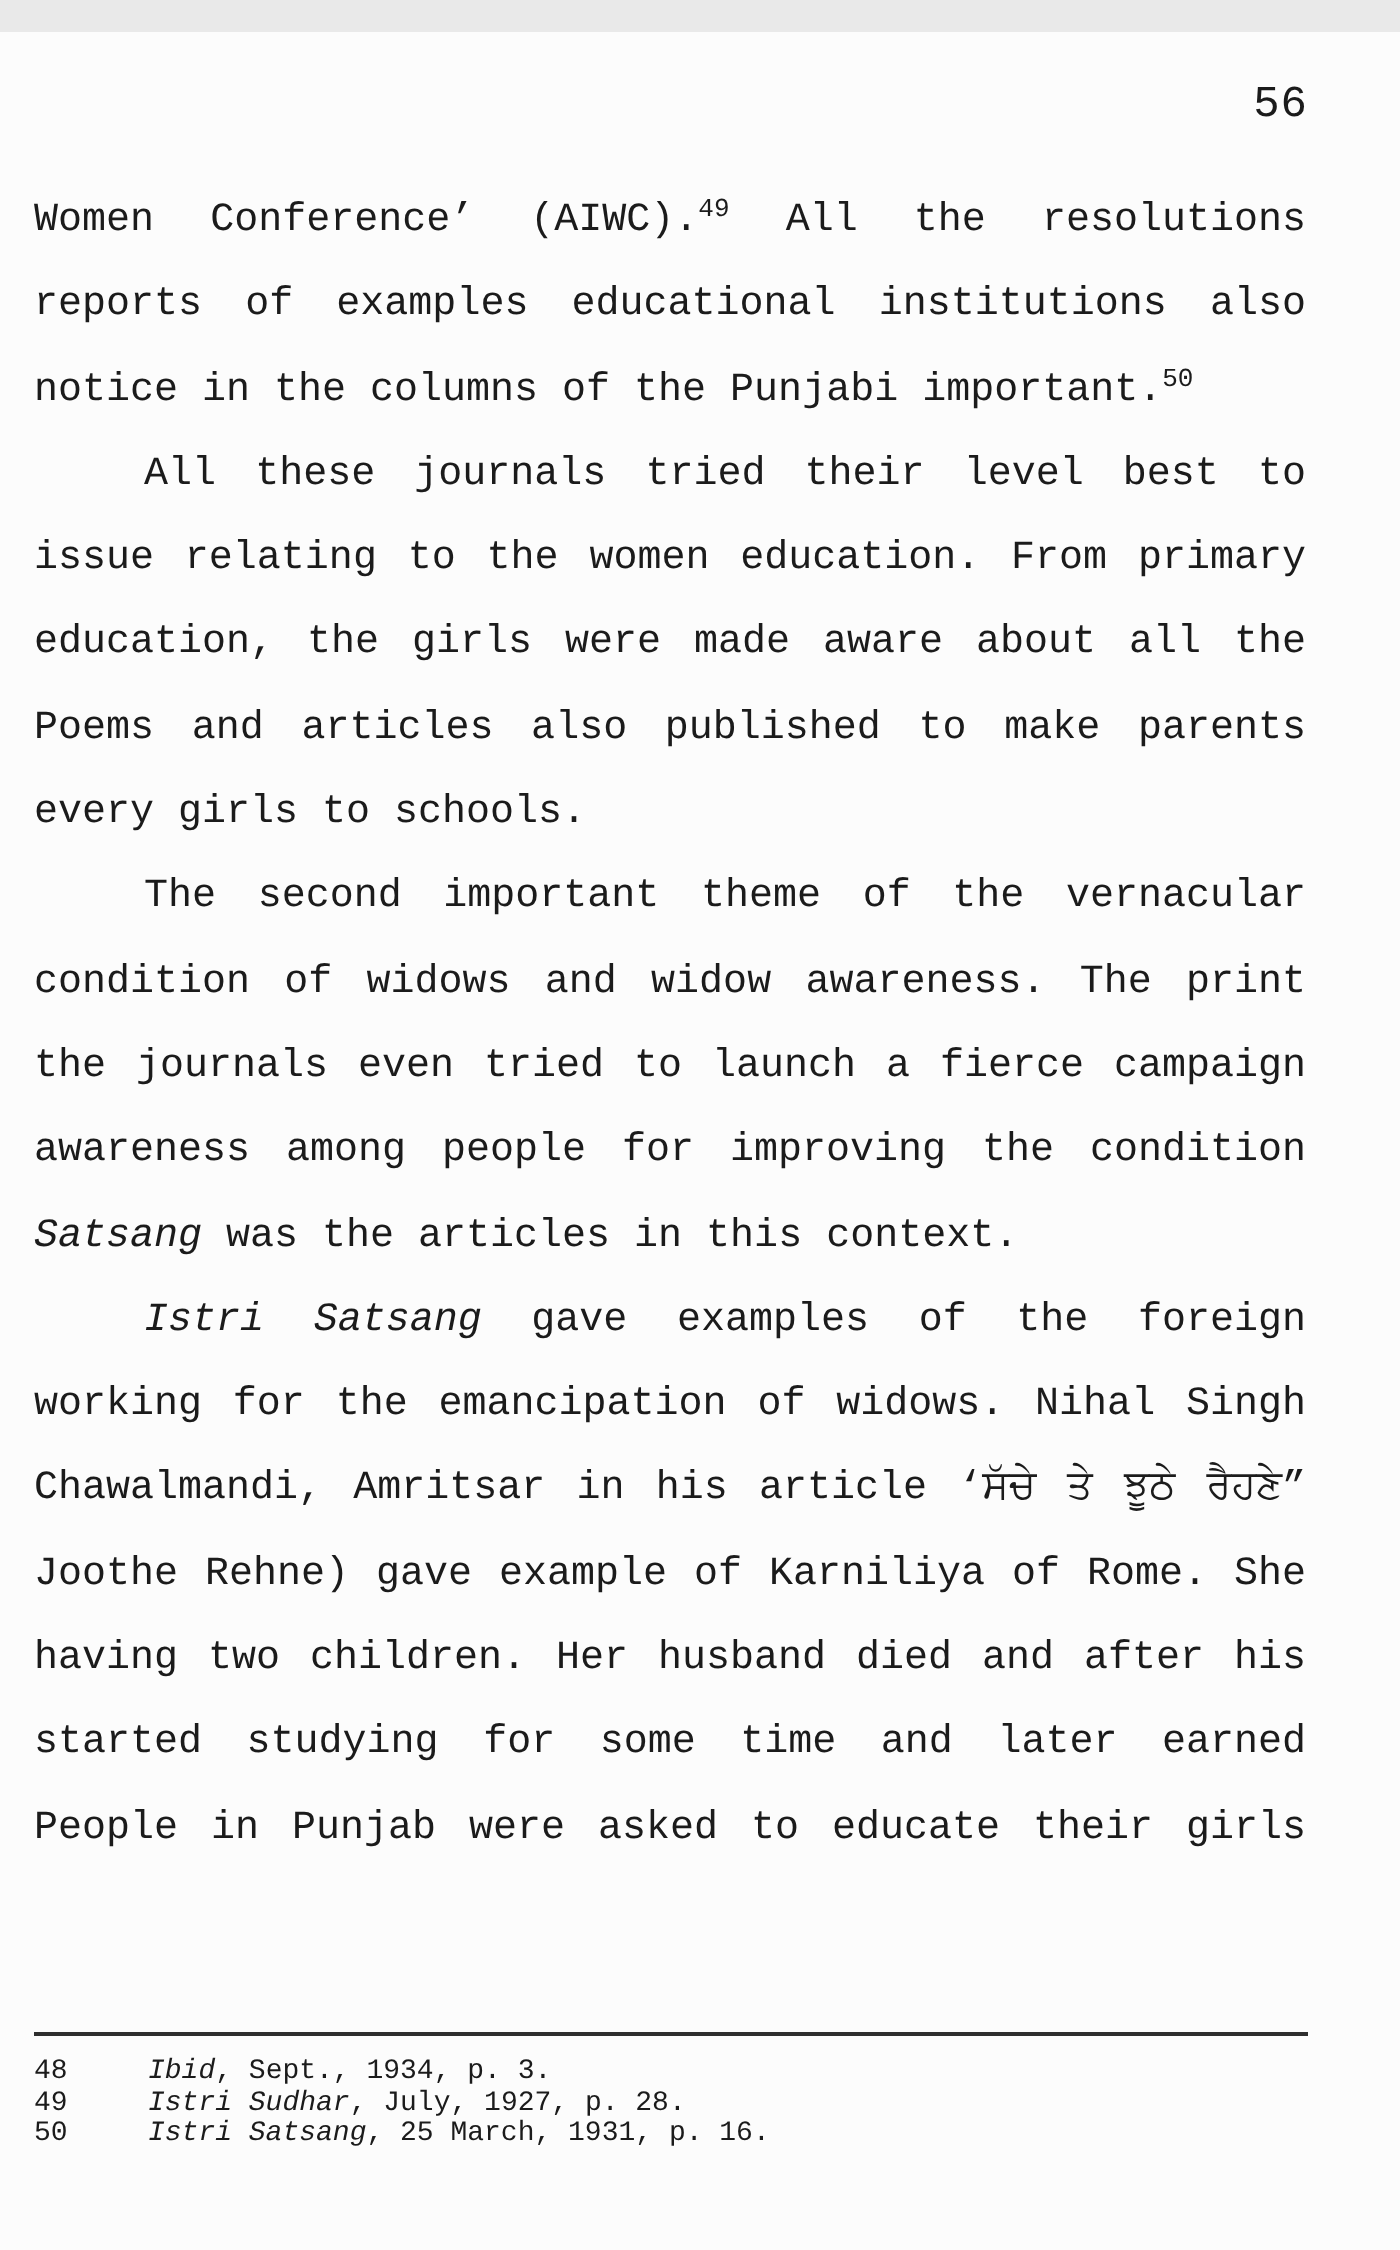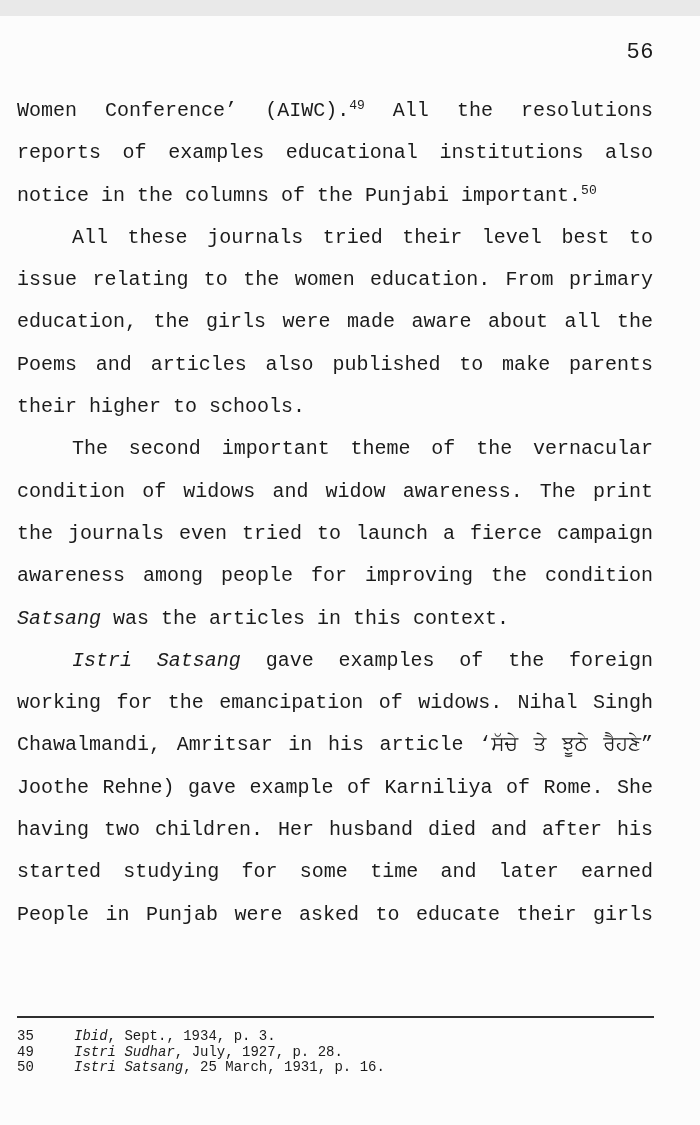--- a/index.html
+++ b/index.html
@@ -82,40 +82,40 @@
   <div class="page-number">56</div>
 
   <div class="body-text">
       <div class="line"><span class="seg">Women Conference’ (AIWC).</span><span class="seg sup">49</span><span class="seg">  All the resolutions passed and annual</span></div>
       <div class="line"><span class="seg">reports of examples educational institutions also received a special</span></div>
       <div class="line last"><span class="seg">notice in the columns of the Punjabi important.</span><span class="seg sup">50</span></div>
       <div class="line indent"><span class="seg">All these journals tried their level best to take each and every</span></div>
       <div class="line"><span class="seg">issue relating to the women education.  From primary to higher</span></div>
       <div class="line"><span class="seg">education, the girls were made aware about all the institutions.</span></div>
       <div class="line"><span class="seg">Poems and articles also published to make parents aware to send</span></div>
-      <div class="line last"><span class="seg">their higher to schools.</span></div>
+      <div class="line last"><span class="seg">every girls to schools.</span></div>
       <div class="line indent"><span class="seg">The second important theme of the vernacular press was the</span></div>
       <div class="line"><span class="seg">condition of widows and widow awareness.  The print media</span></div>
       <div class="line"><span class="seg">the journals even tried to launch a fierce campaign for creating</span></div>
       <div class="line"><span class="seg">awareness among people for improving the condition of widows.  </span><span class="seg italic">Istri</span></div>
       <div class="line last"><span class="seg italic">Satsang</span><span class="seg"> was the articles in this context.</span></div>
       <div class="line indent"><span class="seg italic">Istri Satsang</span><span class="seg"> gave examples of the foreign ladies who were</span></div>
       <div class="line"><span class="seg">working for the emancipation of widows. Nihal Singh Chawalanwala of</span></div>
       <div class="line"><span class="seg">Chawalmandi, Amritsar in his article </span><span class="seg gurmukhi">‘ਸੱਚੇ ਤੇ ਝੂਠੇ ਰੈਹਣੇ”</span><span class="seg"> (Sache Te</span></div>
       <div class="line"><span class="seg">Joothe Rehne) gave example of Karniliya of Rome.  She was a widow</span></div>
       <div class="line"><span class="seg">having two children.  Her husband died and after his death, she</span></div>
       <div class="line"><span class="seg">started studying for some time and later earned money for her kids.</span></div>
       <div class="line"><span class="seg">People in Punjab were asked to educate their girls so that they could</span></div>
     </div>
 
   <div class="footnote-rule"></div>
 
   <div class="footnotes">
       <div class="fn-row">
-        <span class="fn-num">35</span>
+        <span class="fn-num">48</span>
         <span class="fn-text"><span class="seg italic">Ibid</span><span class="seg">, Sept., 1934, p. 3.</span></span>
       </div>
       <div class="fn-row">
         <span class="fn-num">49</span>
         <span class="fn-text"><span class="seg italic">Istri Sudhar</span><span class="seg">, July, 1927, p. 28.</span></span>
       </div>
       <div class="fn-row">
         <span class="fn-num">50</span>
         <span class="fn-text"><span class="seg italic">Istri Satsang</span><span class="seg">, 25 March, 1931, p. 16.</span></span>
       </div>

